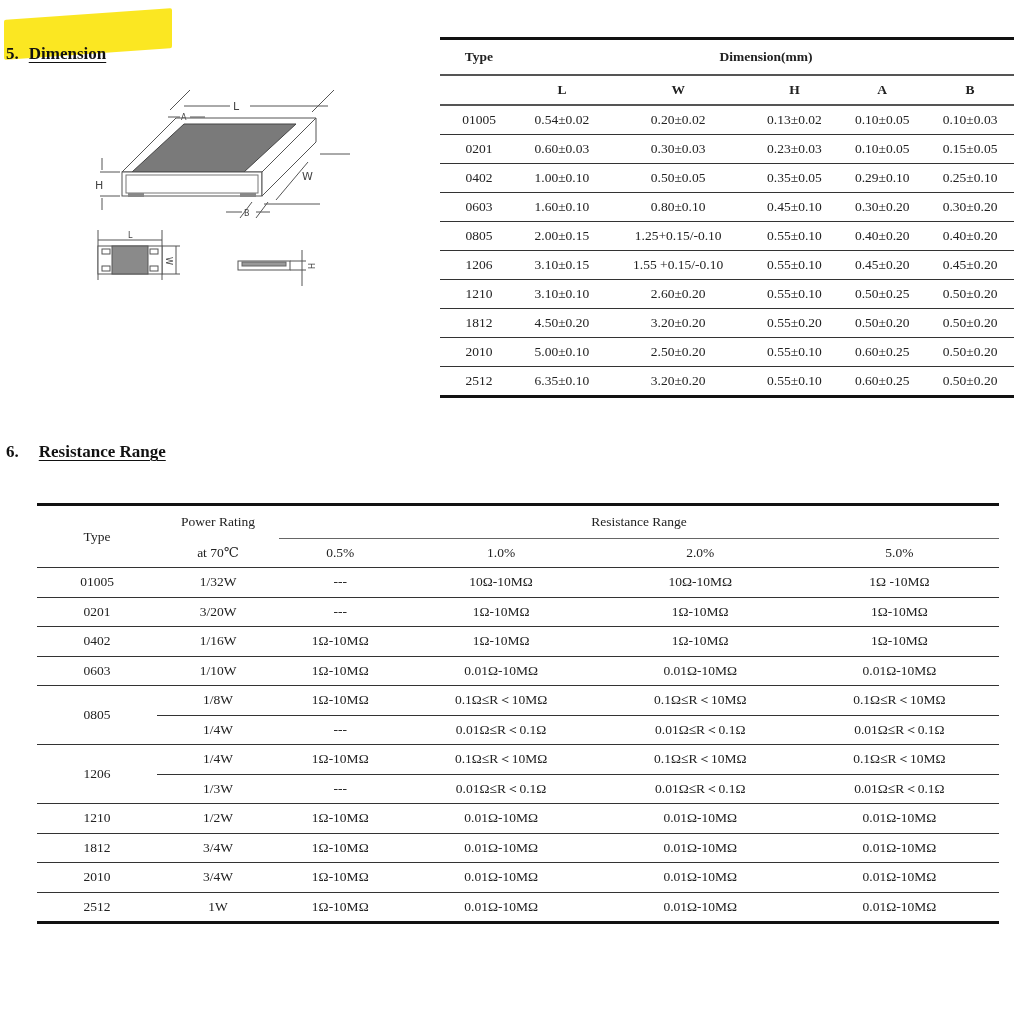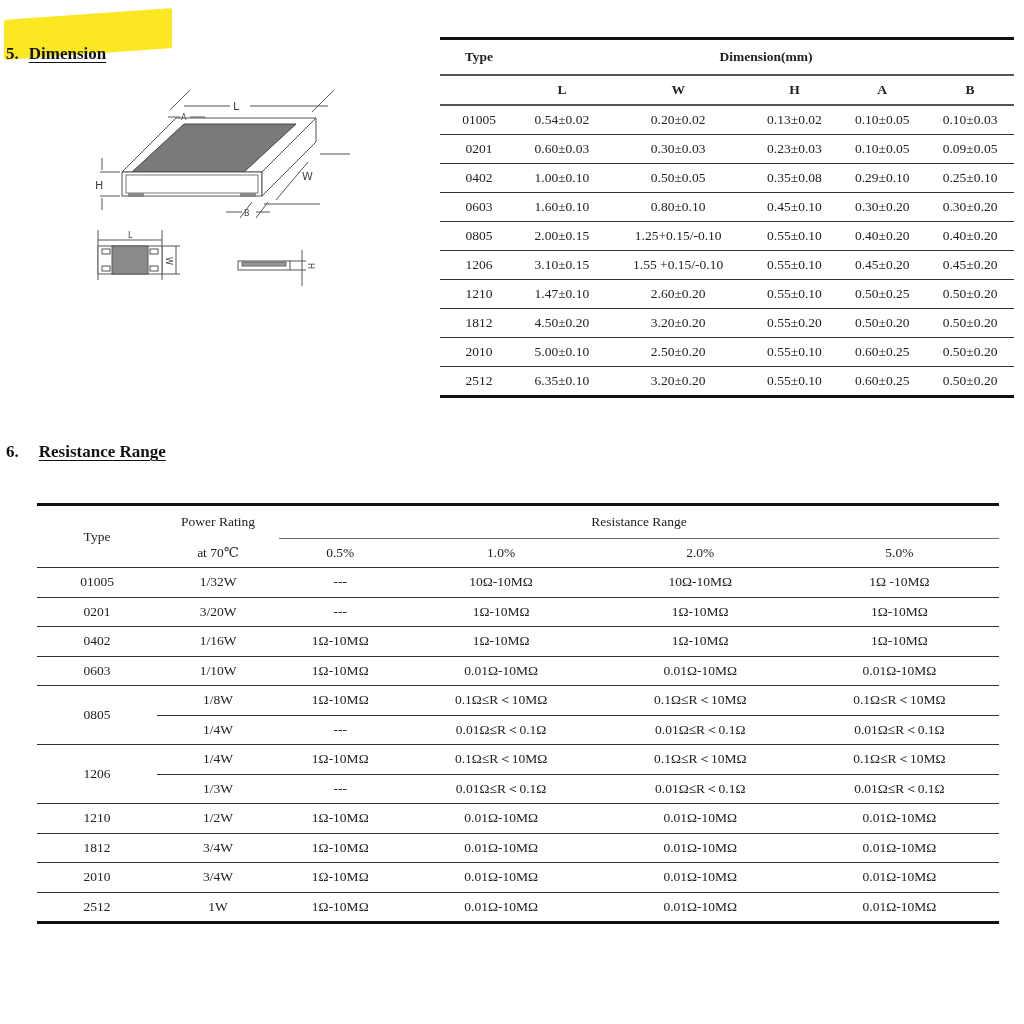--- a/index.html
+++ b/index.html
@@ -139,27 +139,27 @@
         <td>0.13±0.02</td>
         <td>0.10±0.05</td>
         <td>0.10±0.03</td>
       </tr>
       <tr>
         <td>0201</td>
         <td>0.60±0.03</td>
         <td>0.30±0.03</td>
         <td>0.23±0.03</td>
         <td>0.10±0.05</td>
-        <td>0.09±0.05</td>
+        <td>0.15±0.05</td>
       </tr>
       <tr>
         <td>0402</td>
         <td>1.00±0.10</td>
         <td>0.50±0.05</td>
-        <td>0.35±0.08</td>
+        <td>0.35±0.05</td>
         <td>0.29±0.10</td>
         <td>0.25±0.10</td>
       </tr>
       <tr>
         <td>0603</td>
         <td>1.60±0.10</td>
         <td>0.80±0.10</td>
         <td>0.45±0.10</td>
         <td>0.30±0.20</td>
         <td>0.30±0.20</td>
@@ -175,21 +175,21 @@
       <tr>
         <td>1206</td>
         <td>3.10±0.15</td>
         <td>1.55 +0.15/-0.10</td>
         <td>0.55±0.10</td>
         <td>0.45±0.20</td>
         <td>0.45±0.20</td>
       </tr>
       <tr>
         <td>1210</td>
-        <td>1.47±0.10</td>
+        <td>3.10±0.10</td>
         <td>2.60±0.20</td>
         <td>0.55±0.10</td>
         <td>0.50±0.25</td>
         <td>0.50±0.20</td>
       </tr>
       <tr>
         <td>1812</td>
         <td>4.50±0.20</td>
         <td>3.20±0.20</td>
         <td>0.55±0.20</td>

